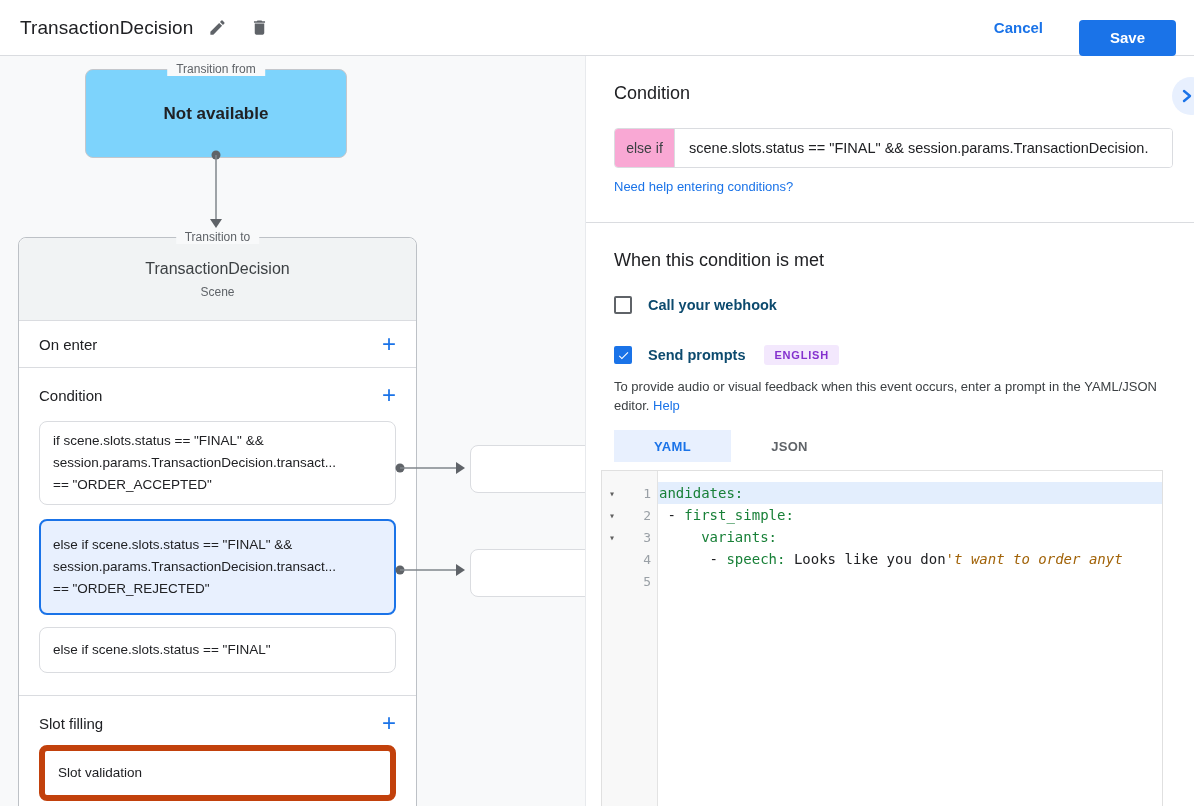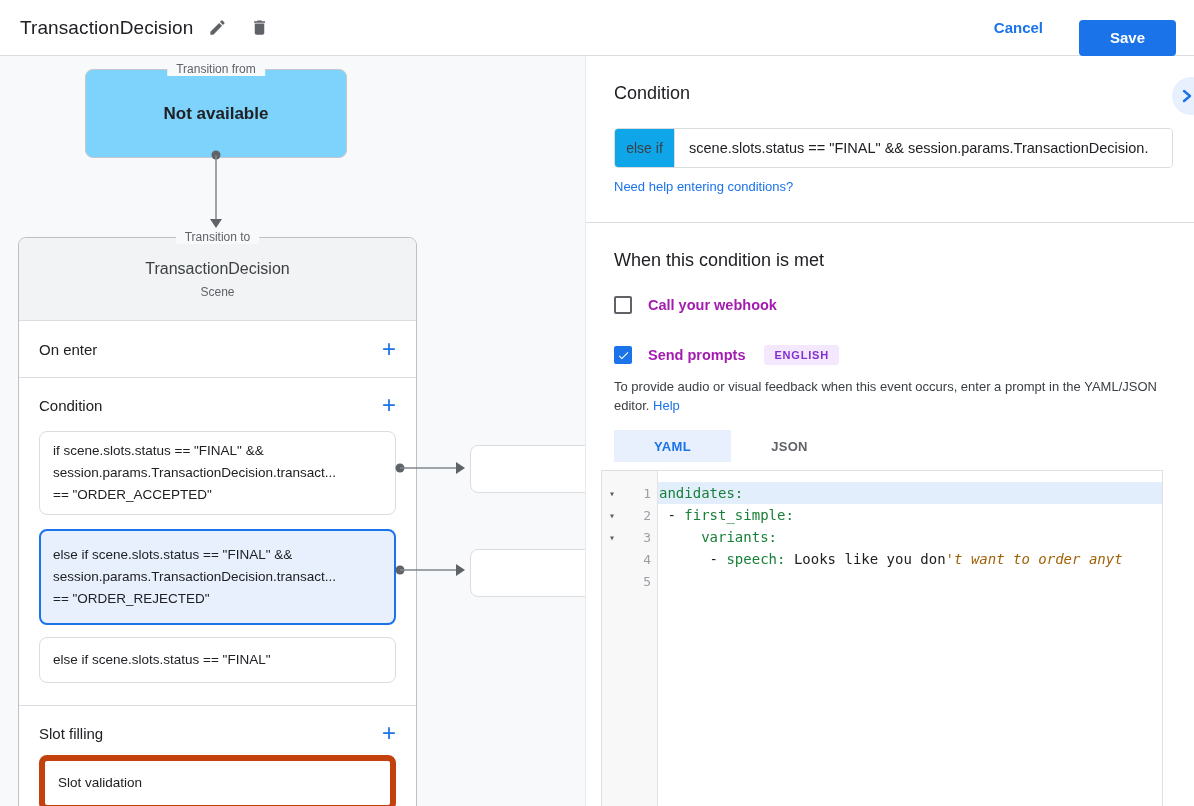--- a/index.html
+++ b/index.html
@@ -35,21 +35,21 @@
   .target-box.t1 { top:389px; } .target-box.t2 { top:493px; }
 
   
   .scene-card { position:absolute; left:18px; top:181px; width:399px; height:640px; background:#fff;
                 border:1px solid #bdc1c6; border-radius:8px 8px 0 0; }
   .scene-header { height:83px; background:#f1f3f4; border-bottom:1px solid #dadce0;
                   border-radius:8px 8px 0 0; text-align:center; padding-top:22px; }
   .scene-title { font-size:16px; color:#3c4043; }
   .scene-subtitle { font-size:12px; color:#5f6368; margin-top:7px; }
   .section-row { display:flex; align-items:center; padding:0 20px; }
-  .on-enter-row { height:57px; border-bottom:1px solid #dadce0; }
+  .on-enter-row { height:47px; border-bottom:1px solid #dadce0; }
   .section-label { font-size:15px; color:#202124; flex:1; }
   .plus-btn { border:none; background:transparent; color:#1a73e8; font-size:24px; font-weight:300;
               line-height:24px; cursor:pointer; padding:0; }
   .condition-section { padding:14px 20px 22px 20px; border-bottom:1px solid #dadce0; }
   .section-header { display:flex; align-items:center; height:26px; }
   .cond-box { border:1px solid #dadce0; border-radius:8px; background:#fff; padding:8px 13px;
               font-size:13.5px; line-height:22px; color:#202124; cursor:pointer; }
   .cond-box.b1 { margin-top:13px; }
   .cond-box.b2 { margin-top:14px; border:2px solid #1a73e8; background:#e8f0fe; padding:13px 12px; }
   .cond-box.b3 { margin-top:12px; padding:11px 13px; }
@@ -59,36 +59,36 @@
 
   
   .panel { position:absolute; top:56px; left:585px; width:609px; height:750px; background:#fff;
            border-left:1px solid #e8eaed; z-index:20; }
   .panel-title { position:absolute; left:28px; top:27px; font-size:18px; color:#202124; font-weight:400; }
   .expand-btn { position:absolute; top:21px; right:-16px; width:38px; height:38px; border-radius:50%;
                 background:#e8f0fe; border:none; cursor:pointer; display:flex; align-items:center; }
   .expand-btn svg { margin-left:9px; stroke:#1a73e8; }
   .cond-control { position:absolute; left:28px; top:72px; width:559px; height:40px;
                   border:1px solid #dadce0; border-radius:4px; display:flex; overflow:hidden; }
-  .cond-prefix { width:60px; background:#0ea5e9; border-right:1px solid #dadce0; display:flex;
+  .cond-prefix { width:60px; background:#f9a8d4; border-right:1px solid #dadce0; display:flex;
                  align-items:center; justify-content:center; font-size:14px; color:#3c4043; }
   .cond-input { flex:1; border:none; outline:none; padding:0 14px; font-size:14.5px; color:#202124;
                 font-family:inherit; }
   .help-link { position:absolute; left:28px; top:123px; font-size:13px; color:#1a73e8;
                text-decoration:none; }
   .panel-divider { position:absolute; left:0; top:166px; width:100%; height:1px; background:#dadce0; }
   .when-title { position:absolute; left:28px; top:194px; font-size:18px; color:#202124; font-weight:400; }
   .check-row { position:absolute; left:28px; display:flex; align-items:center; }
   .check-row.webhook { top:240px; }
   .check-row.prompts { top:289px; }
   .checkbox { width:18px; height:18px; border:2px solid #5f6368; border-radius:2px; background:#fff;
               cursor:pointer; flex:none; }
   .checkbox.checked { background:#1a73e8; border-color:#1a73e8; display:flex; align-items:center;
                       justify-content:center; }
-  .check-label { font-size:14.5px; font-weight:700; color:#a21caf; margin-left:16px; }
+  .check-label { font-size:14.5px; font-weight:700; color:#0c4a6e; margin-left:16px; }
   .lang-badge { margin-left:19px; background:#f3e8fd; color:#8430ce; font-size:11px; font-weight:700;
                 letter-spacing:.8px; padding:4px 10px; border-radius:3px; }
   .panel-desc { position:absolute; left:28px; top:321px; width:552px; font-size:13px; line-height:19px;
                 color:#3c4043; }
   .inline-link { color:#1a73e8; text-decoration:none; }
   .tabs { position:absolute; left:28px; top:374px; display:flex; }
   .tab { width:117px; height:32px; display:flex; align-items:center; justify-content:center;
          font-size:13px; font-weight:700; letter-spacing:.3px; color:#5f6368; cursor:pointer; }
   .tab.active { color:#1a73e8; background:#e8f0fe; }
 

